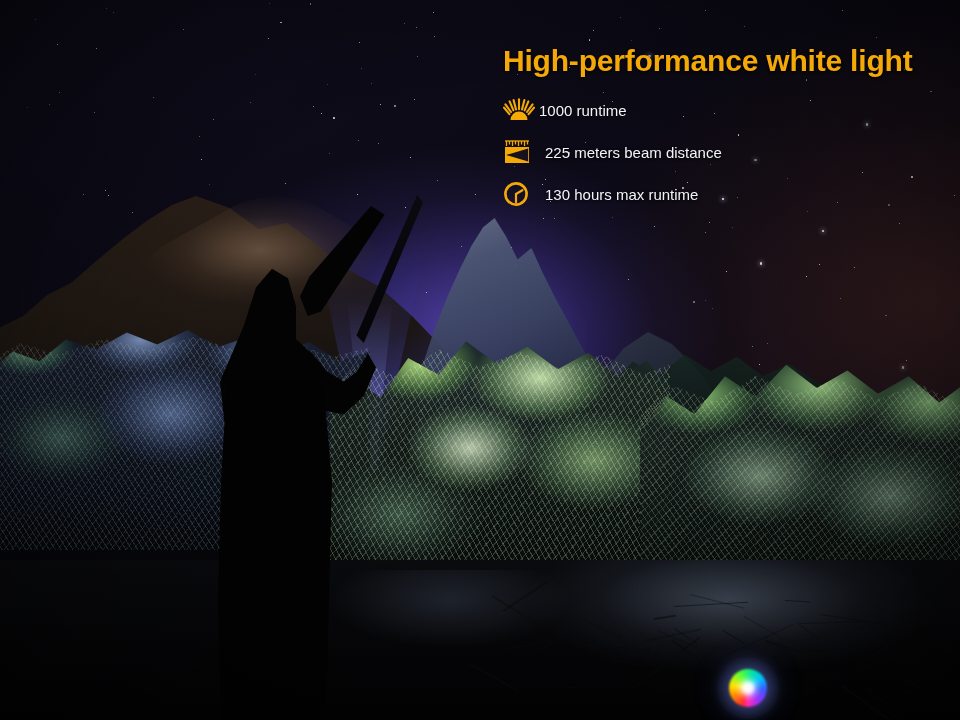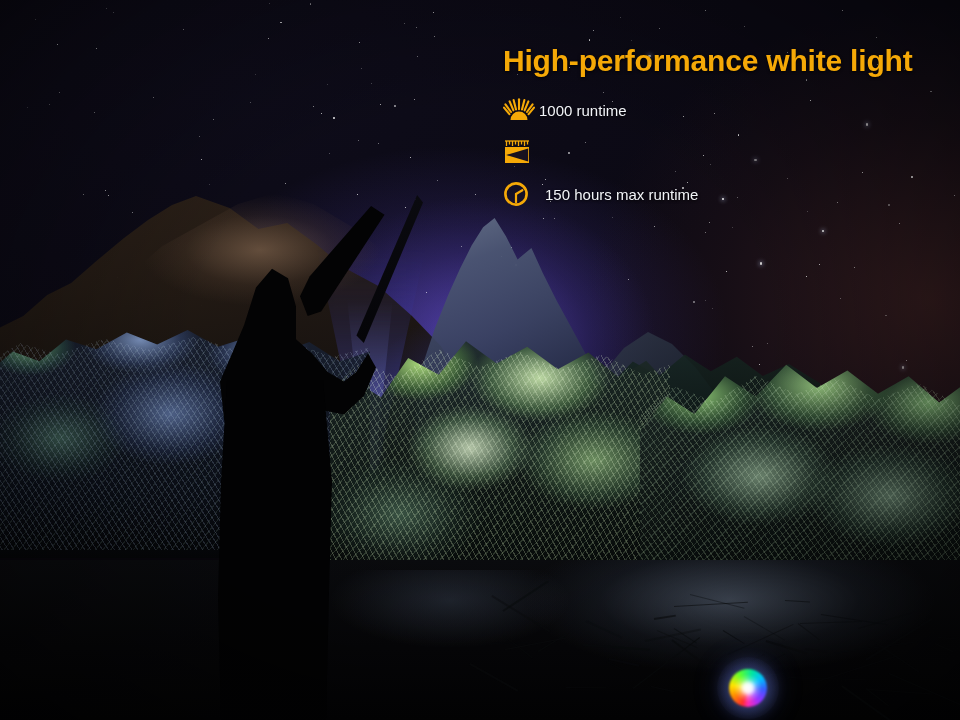--- a/index.html
+++ b/index.html
@@ -546,33 +546,34 @@
               <line x1="15.5" y1="3" x2="15.5" y2="8"></line>
               <line x1="18.5" y1="3" x2="18.5" y2="6.5"></line>
               <line x1="21.5" y1="3" x2="21.5" y2="8"></line>
               <line x1="24.5" y1="3" x2="24.5" y2="6.5"></line>
             </g>
 
             <path d="M2 9 H26 V25 H2 Z" fill="#F5A907"></path>
             <path d="M3.2 17 L25.2 10.4 L25.2 23.6 Z" fill="#18121f"></path>
           </svg>
         </span>
+        <span class="txt">225 meters beam distance</span>
       </div>
 
       <div class="bullet b3">
         <span class="ico">
           <svg width="26" height="26" viewBox="0 0 26 26">
             <circle cx="13" cy="13" r="10.6" fill="none" stroke="#F5A907" stroke-width="2.6"></circle>
             <g stroke="#F5A907" stroke-width="2.2" stroke-linecap="round">
               <line x1="13" y1="13" x2="13" y2="21.2"></line>
               <line x1="13" y1="13" x2="19.4" y2="9.2"></line>
             </g>
           </svg>
         </span>
-        <span class="txt">150 hours max runtime</span>
+        <span class="txt">130 hours max runtime</span>
       </div>
 
     </div>
   </div>
 
   <div class="rgb-glow"></div>
   <div class="rgb-badge"></div>
 
 </div>
 

